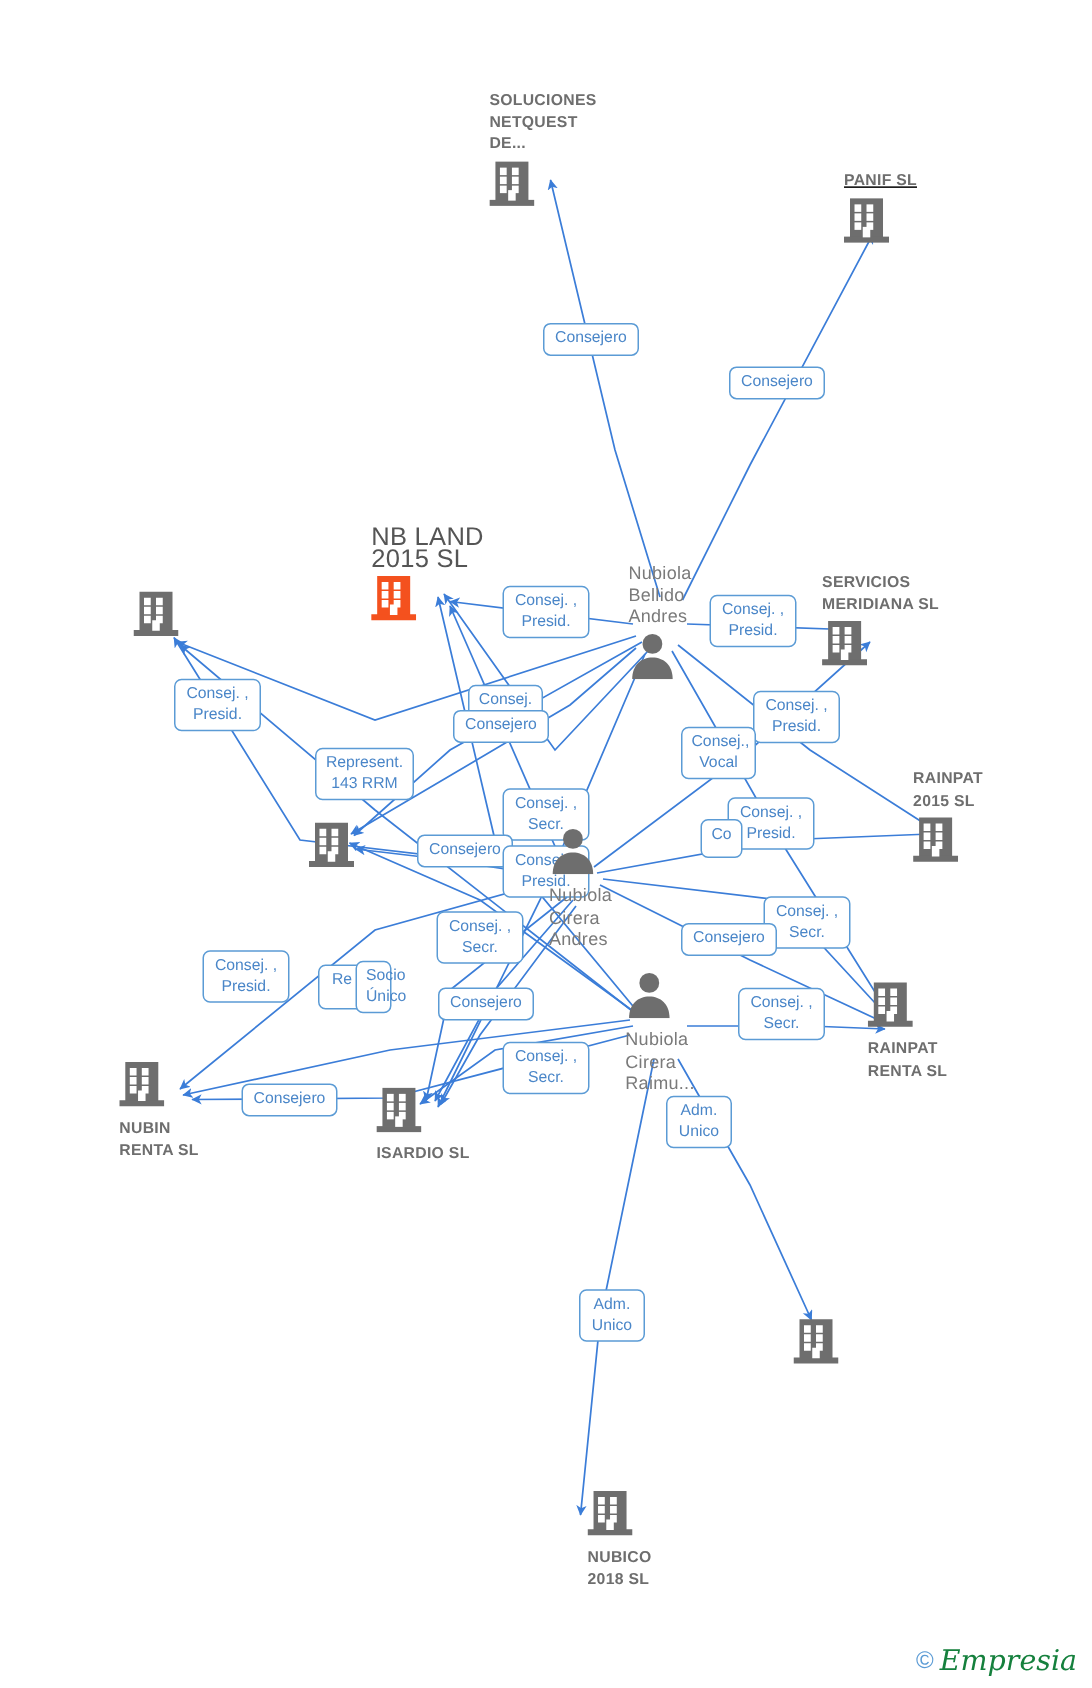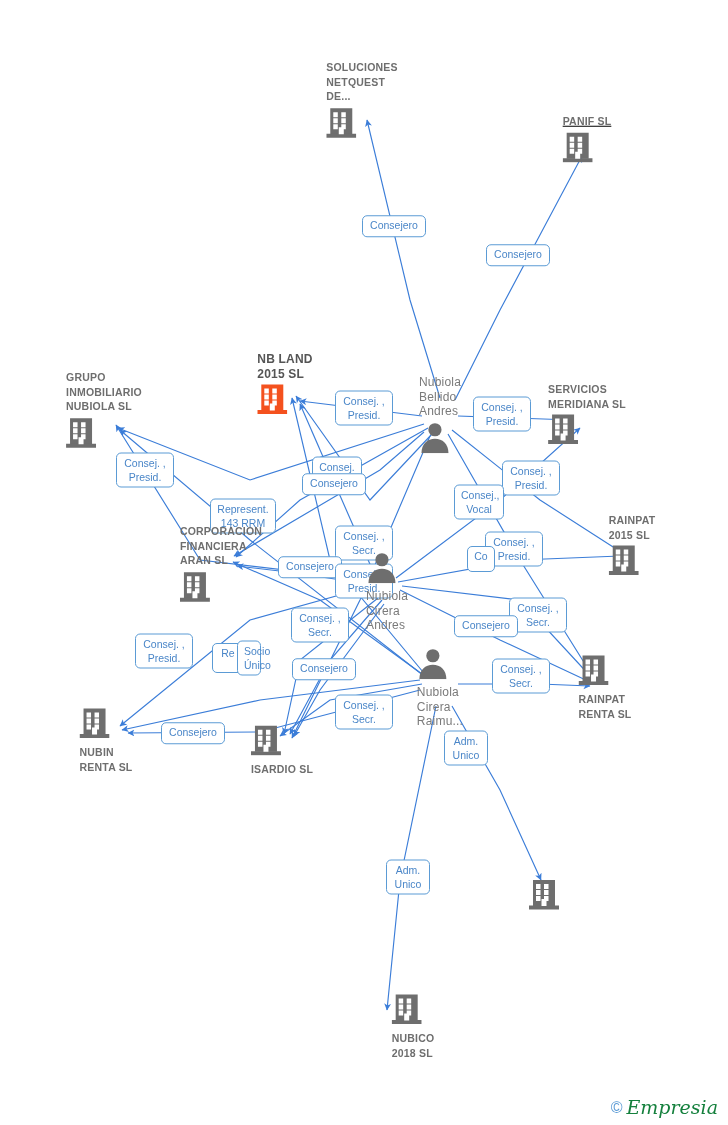--- a/index.html
+++ b/index.html
@@ -12,21 +12,21 @@
 
   
   .node{position:absolute;transform:translate(-50%,-50%);text-align:left;}
   .node .glyph{display:block;margin:0 auto;}
   .node .nlabel{
     font-size:11px;line-height:14.5px;color:#707070;letter-spacing:.2px;
     white-space:pre-line;font-weight:400;
   }
   .node.company .nlabel{font-weight:700;font-size:10.5px;color:#6e6e6e;}
   .node.person .nlabel{font-weight:400;font-size:12px;color:#7a7a7a;}
-  .node.focus .nlabel{color:#555;font-weight:700;font-size:12px;}
+  .node.focus .nlabel{color:#555;font-weight:400;font-size:17px;}
   .node .nlabel.below{margin-top:2px;}
   .node .nlabel.above{margin-bottom:2px;}
 
   
   .rel{
     position:absolute;transform:translate(-50%,-50%);
     border:1px solid #5b9bd5;border-radius:5px;background:#ffffff;
     color:#4a86c8;font-size:10.5px;line-height:13.5px;text-align:center;
     padding:3px 6px;white-space:pre-line;box-sizing:border-box;
     font-family:"Liberation Sans","DejaVu Sans",sans-serif;
@@ -170,23 +170,20 @@
     <rect x="7" y="6" width="4.5" height="5" fill="#fff"></rect>
             <rect x="15" y="6" width="4.5" height="5" fill="#fff"></rect>
             <rect x="7" y="12" width="4.5" height="5" fill="#fff"></rect>
             <rect x="15" y="12" width="4.5" height="5" fill="#fff"></rect>
             <rect x="7" y="18" width="4.5" height="5" fill="#fff"></rect>
             <rect x="15" y="18" width="4.5" height="5" fill="#fff"></rect>
     <rect x="12.5" y="21" width="5" height="7" fill="#fff"></rect>
   </svg></span>
       </div>
       <div class="node company" style="left: 104px; top: 411px;">
-        <div class="nlabel above">GRUPO
-INMOBILIARIO
-NUBIOLA  SL</div>
         <span class="glyph"><svg width="30" height="32" viewBox="0 0 30 32">
     <rect x="4" y="2" width="22" height="26" fill="#6e6e6e"></rect>
     <rect x="0" y="27.5" width="30" height="4" fill="#6e6e6e"></rect>
     <rect x="7" y="6" width="4.5" height="5" fill="#fff"></rect>
             <rect x="15" y="6" width="4.5" height="5" fill="#fff"></rect>
             <rect x="7" y="12" width="4.5" height="5" fill="#fff"></rect>
             <rect x="15" y="12" width="4.5" height="5" fill="#fff"></rect>
             <rect x="7" y="18" width="4.5" height="5" fill="#fff"></rect>
             <rect x="15" y="18" width="4.5" height="5" fill="#fff"></rect>
     <rect x="12.5" y="21" width="5" height="7" fill="#fff"></rect>
@@ -216,23 +213,20 @@
     <rect x="7" y="6" width="4.5" height="5" fill="#fff"></rect>
             <rect x="15" y="6" width="4.5" height="5" fill="#fff"></rect>
             <rect x="7" y="12" width="4.5" height="5" fill="#fff"></rect>
             <rect x="15" y="12" width="4.5" height="5" fill="#fff"></rect>
             <rect x="7" y="18" width="4.5" height="5" fill="#fff"></rect>
             <rect x="15" y="18" width="4.5" height="5" fill="#fff"></rect>
     <rect x="12.5" y="21" width="5" height="7" fill="#fff"></rect>
   </svg></span>
       </div>
       <div class="node company" style="left: 221px; top: 565px;">
-        <div class="nlabel above">CORPORACION
-FINANCIERA
-ARAN SL</div>
         <span class="glyph"><svg width="30" height="32" viewBox="0 0 30 32">
     <rect x="4" y="2" width="22" height="26" fill="#6e6e6e"></rect>
     <rect x="0" y="27.5" width="30" height="4" fill="#6e6e6e"></rect>
     <rect x="7" y="6" width="4.5" height="5" fill="#fff"></rect>
             <rect x="15" y="6" width="4.5" height="5" fill="#fff"></rect>
             <rect x="7" y="12" width="4.5" height="5" fill="#fff"></rect>
             <rect x="15" y="12" width="4.5" height="5" fill="#fff"></rect>
             <rect x="7" y="18" width="4.5" height="5" fill="#fff"></rect>
             <rect x="15" y="18" width="4.5" height="5" fill="#fff"></rect>
     <rect x="12.5" y="21" width="5" height="7" fill="#fff"></rect>

